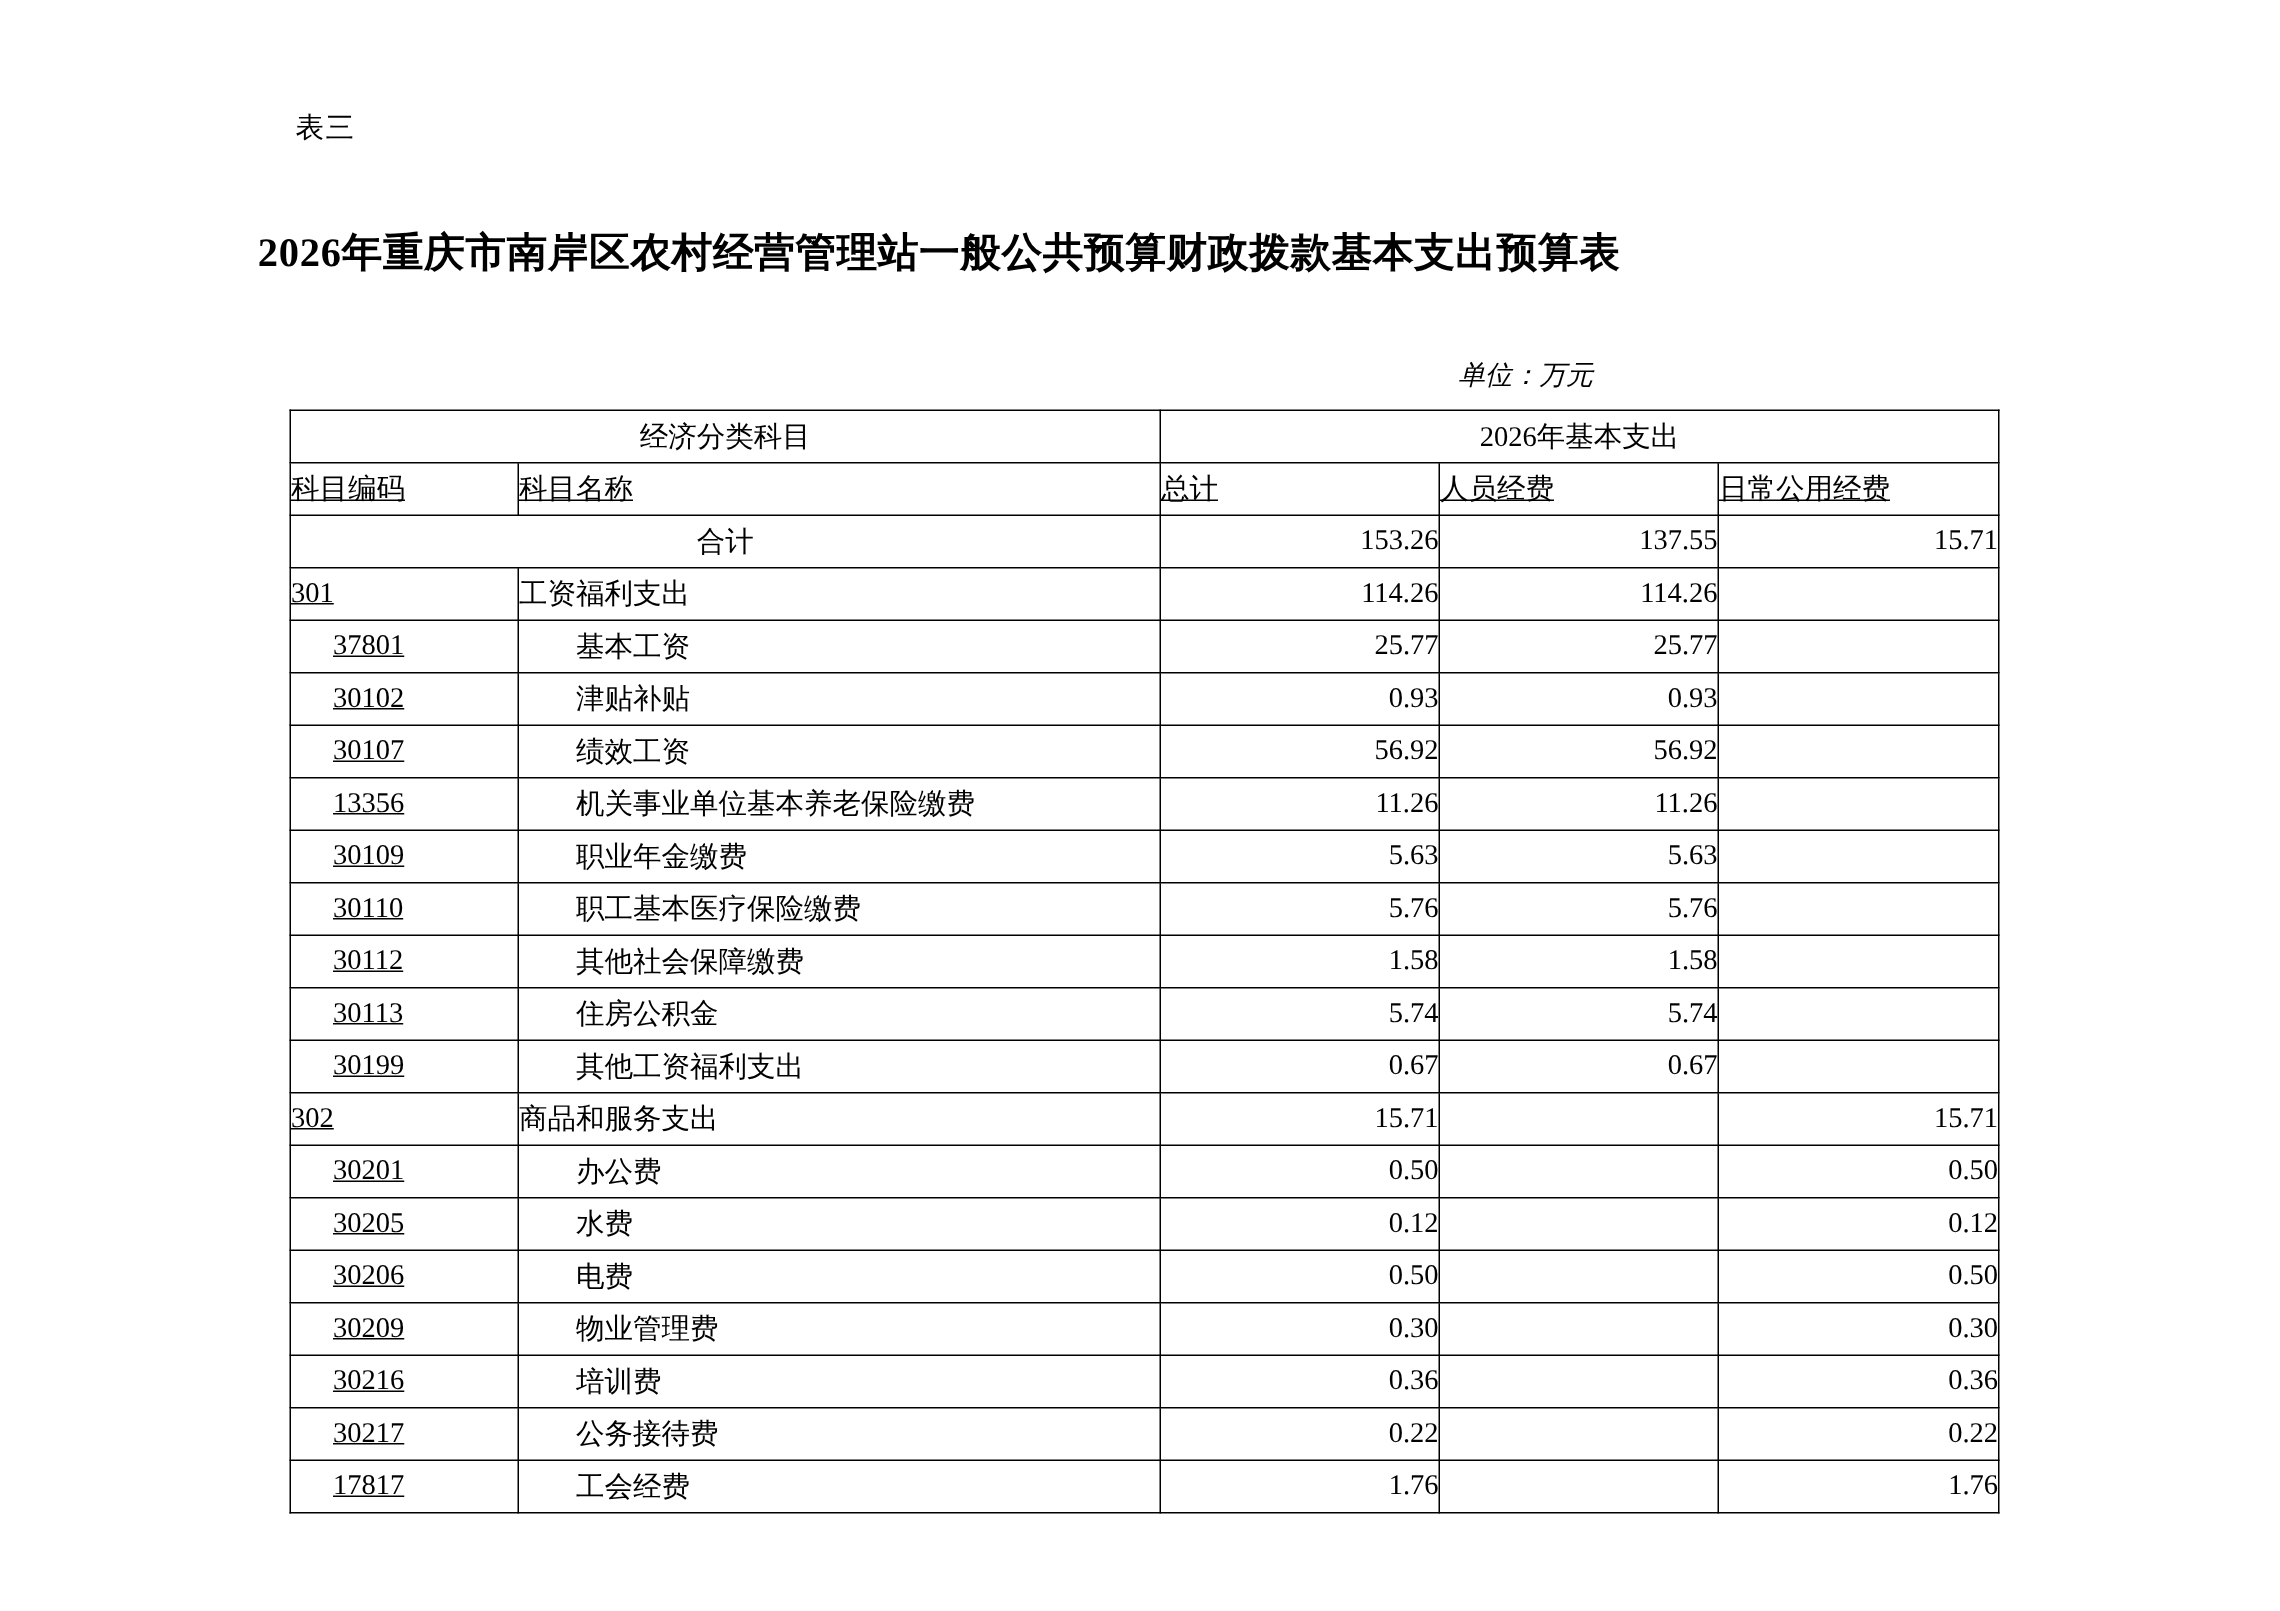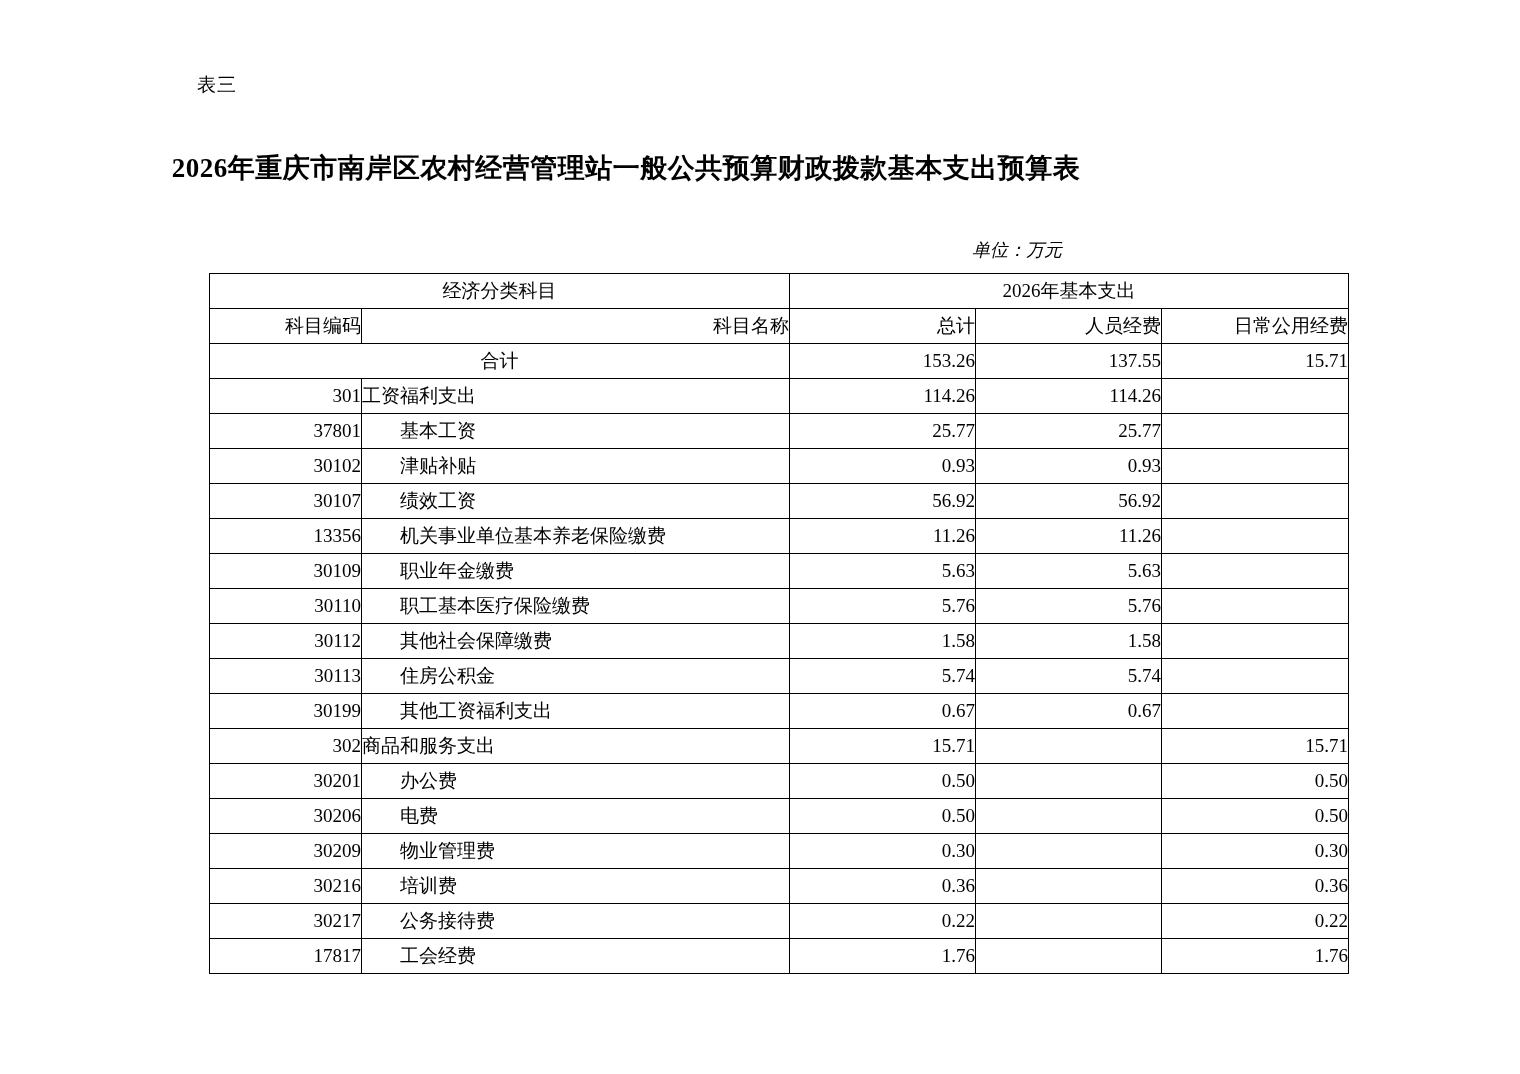--- a/index.html
+++ b/index.html
@@ -44,48 +44,50 @@
   .unit-note {
     position: absolute;
     right: 190px;
     top: 218px;
     font-size: 18px;
     font-style: italic;
     font-family: "Liberation Serif", "DejaVu Serif", serif;
   }
   table.budget {
     position: absolute;
-    left: 209px;
+    left: 193px;
     top: 253px;
     width: 1139px;
     border-collapse: collapse;
     table-layout: fixed;
     font-size: 19px;
   }
   table.budget td, table.budget th {
     border: 1px solid #000000;
     padding: 0;
     height: 34px;
     font-weight: normal;
     font-size: 19px;
     font-family: "Liberation Serif", "DejaVu Serif", serif;
   }
   .h-group {
     text-align: center;
     height: 52px;
     font-size: 20px;
   }
   .h-sub {
-    text-align: right;
+    text-align: left;
     height: 46px;
     font-size: 20px;
+    text-decoration: underline;
   }
   .c-code {
     padding-left: 8px;
-    text-align: right;
+    text-align: left;
+    text-decoration: underline;
   }
   .c-code.indent {
     padding-left: 28px;
   }
   .c-name {
     padding-left: 12px;
     text-align: left;
   }
   .c-name.indent {
     padding-left: 38px;
@@ -223,20 +225,27 @@
         <td class="num">15.71</td>
       </tr>
       <tr>
         <td class="c-code indent">30201</td>
         <td class="c-name indent">办公费</td>
         <td class="num">0.50</td>
         <td class="num"></td>
         <td class="num">0.50</td>
       </tr>
       <tr>
+        <td class="c-code indent">30205</td>
+        <td class="c-name indent">水费</td>
+        <td class="num">0.12</td>
+        <td class="num"></td>
+        <td class="num">0.12</td>
+      </tr>
+      <tr>
         <td class="c-code indent">30206</td>
         <td class="c-name indent">电费</td>
         <td class="num">0.50</td>
         <td class="num"></td>
         <td class="num">0.50</td>
       </tr>
       <tr>
         <td class="c-code indent">30209</td>
         <td class="c-name indent">物业管理费</td>
         <td class="num">0.30</td>

